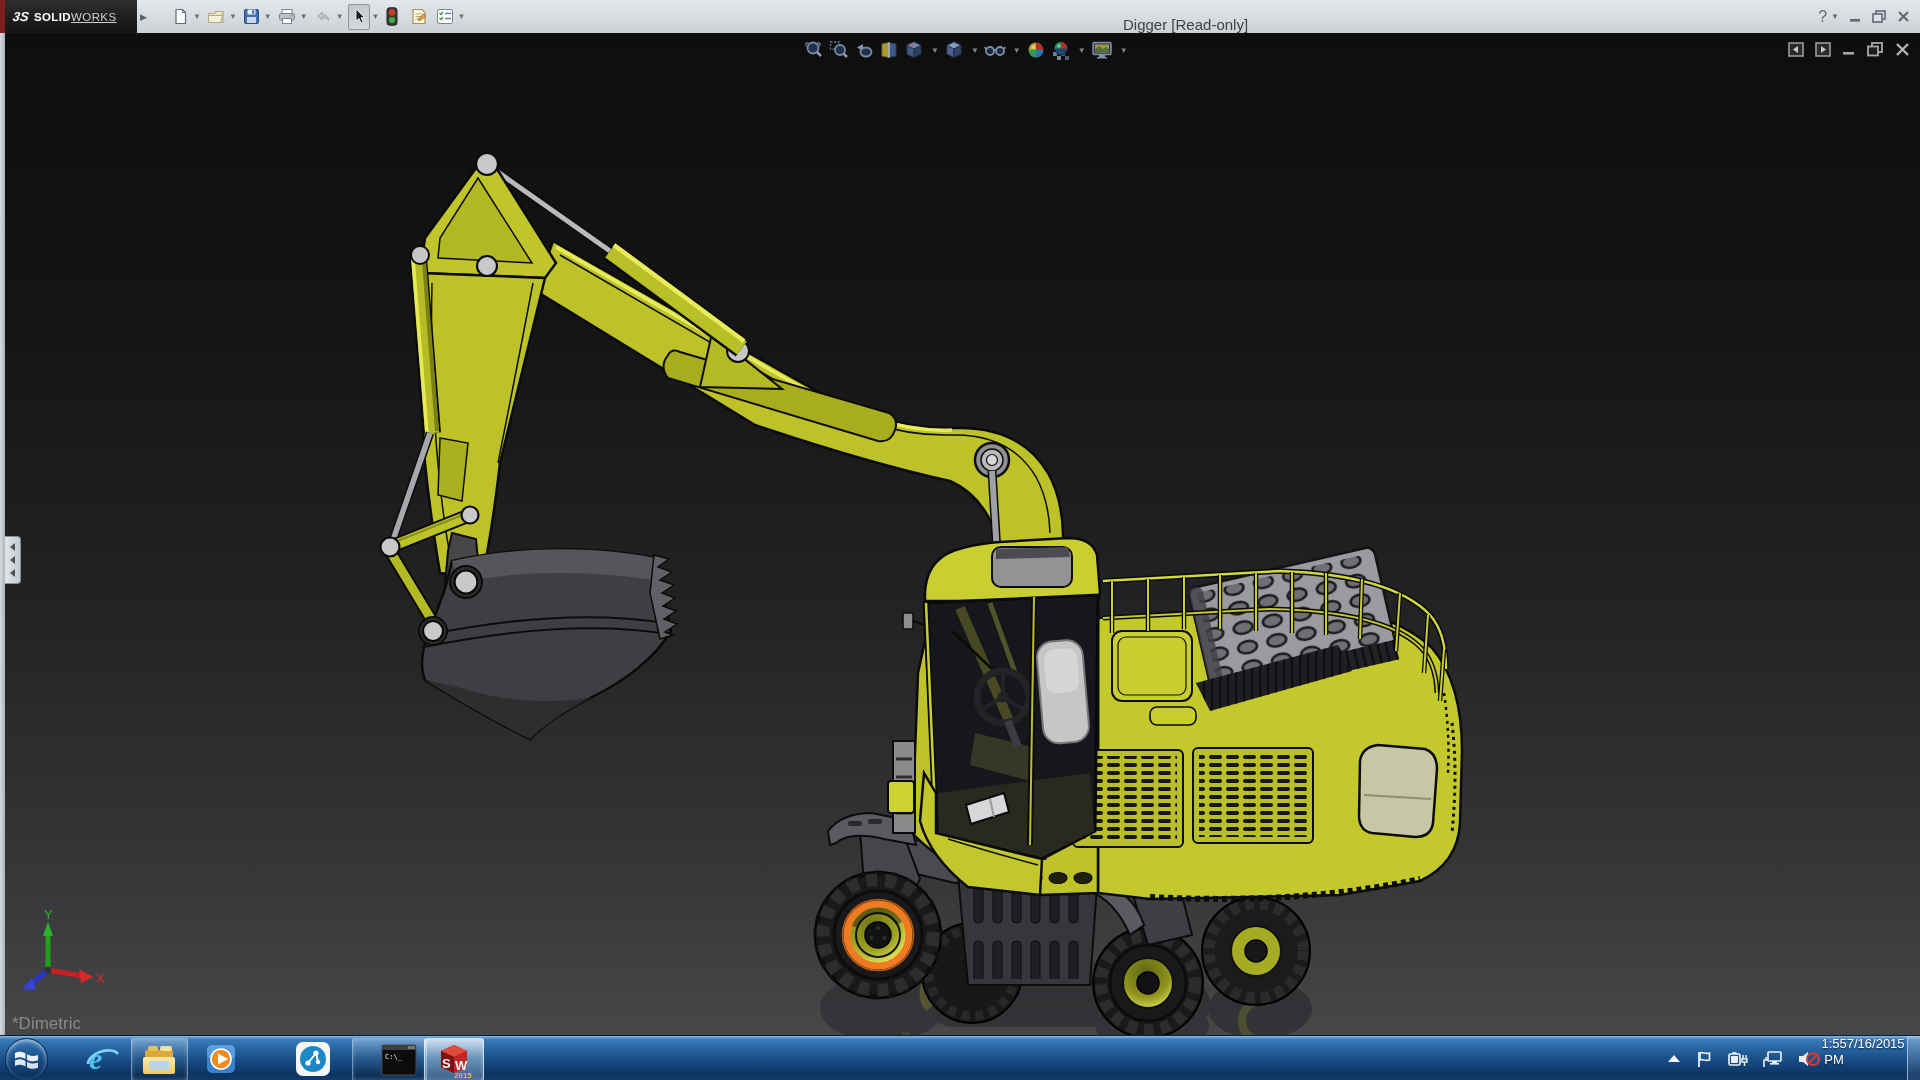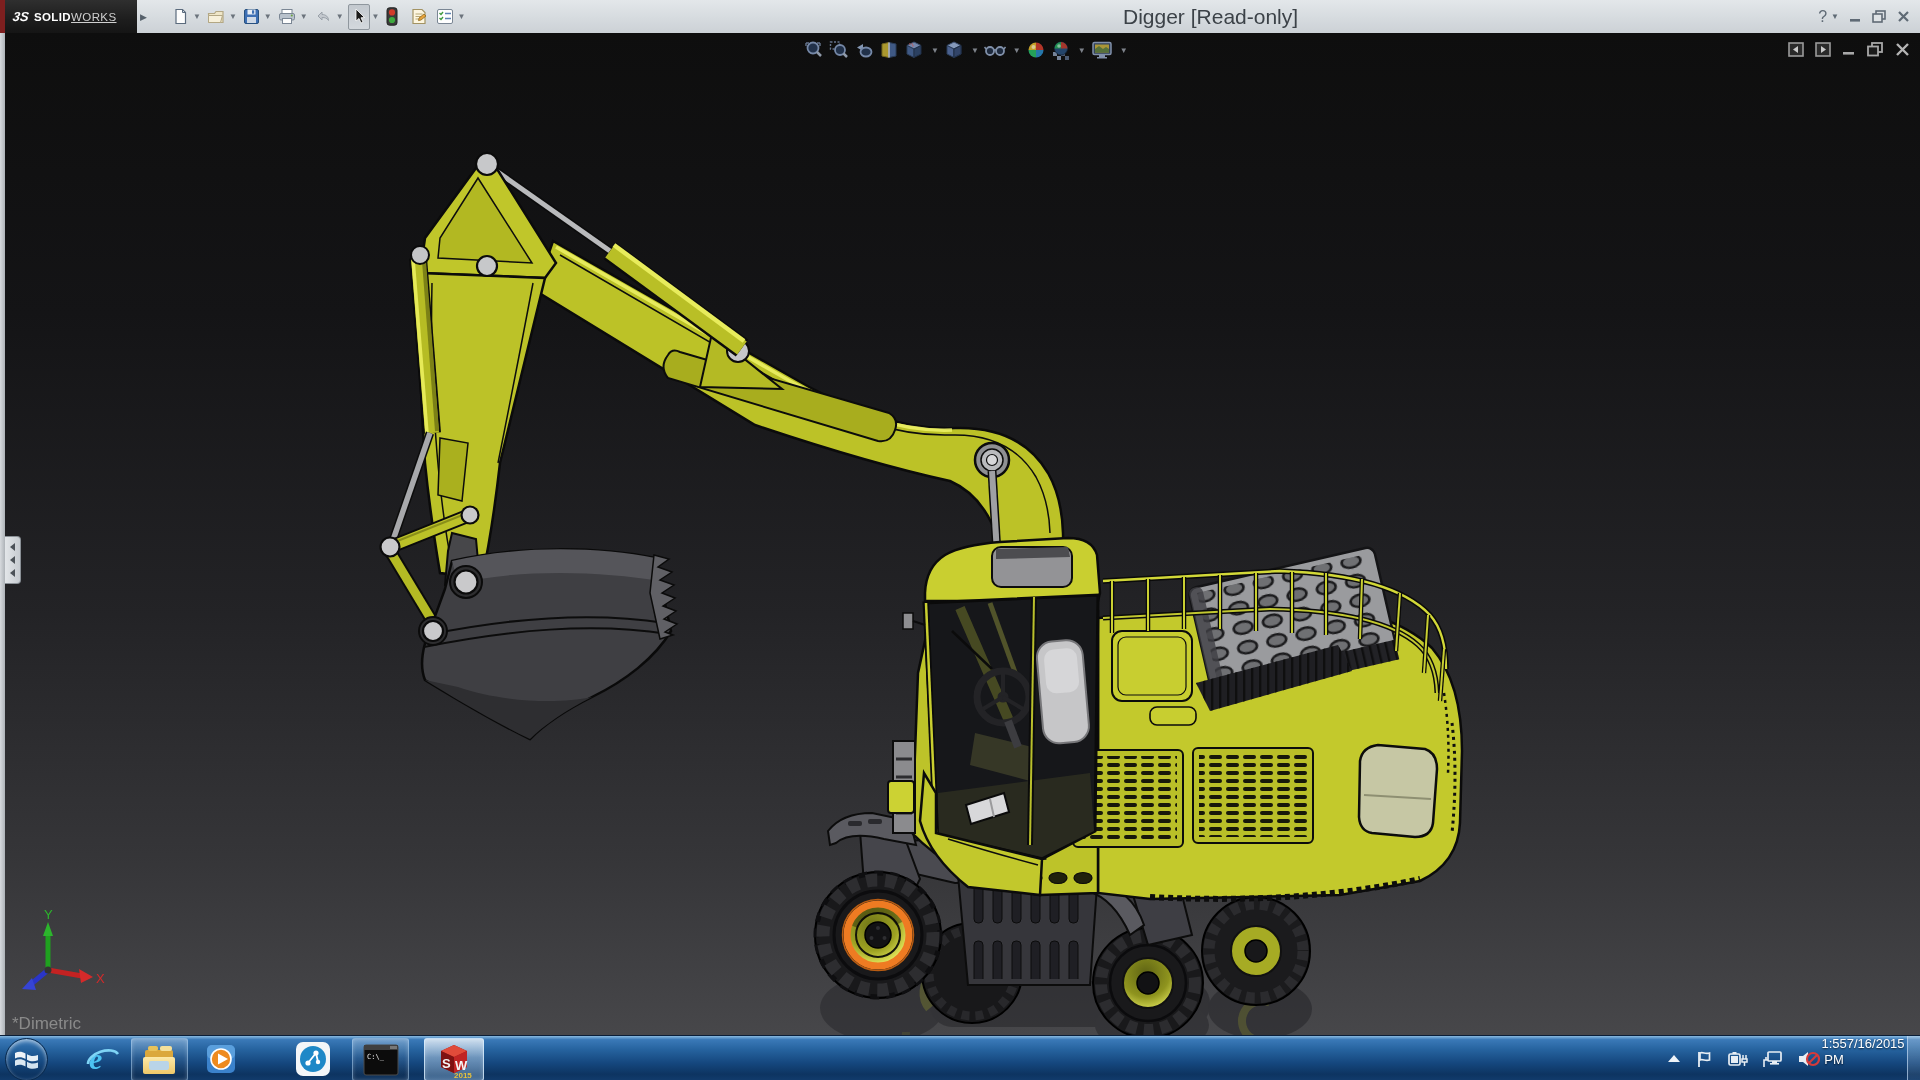--- a/index.html
+++ b/index.html
@@ -17,22 +17,22 @@
   .brand-glyph{font-style:italic;font-weight:bold;font-size:13px;margin-right:5px;transform:skewX(-8deg);}
   .brand-bold{font-weight:bold;font-size:11.5px;letter-spacing:.4px;}
   .brand-light{font-weight:normal;font-size:11.5px;letter-spacing:.4px;color:#cfcfcf;text-decoration:underline;}
   .brand-chev{position:absolute;left:137px;top:0;height:33px;display:flex;align-items:center;
     color:#55606a;font-size:9px;padding:0 3px;}
   .qat{position:absolute;left:170px;top:0;height:33px;display:flex;align-items:center;}
   .qat .tbtn{display:flex;align-items:center;height:26px;padding:0 2px;border-radius:2px;}
   .qat .caret{font-size:8px;color:#6b737c;margin:0 4px 0 2px;}
   .qat .pressed{background:linear-gradient(180deg,#c3c9cf,#d3d8dd);border:1px solid #8f979e;height:24px;}
   .qat svg{display:block;}
-  .win-title{position:absolute;left:1123px;top:0;height:21px;line-height:33px;
-    font-size:21px;color:#3c4248;}
+  .win-title{position:absolute;left:1123px;top:8px;height:21px;line-height:33px;
+    font-size:15px;color:#3c4248;}
   .tb-controls{position:absolute;right:10px;top:0;height:33px;display:flex;align-items:center;gap:10px;
     color:#5f6a75;font-size:14px;}
   .tb-controls .glyph{cursor:default;}
   .tb-controls .dd{font-size:8px;margin-left:-6px;}
 
   
   .viewport{position:absolute;left:0;top:33px;width:1920px;height:1002px;
     background:linear-gradient(180deg,#0e0e0e 0%,#141416 28%,#232326 58%,#353538 82%,#47474a 100%);}
   .model-svg{position:absolute;left:0;top:0;}
 
@@ -646,21 +646,21 @@
       <svg width="36" height="36" viewBox="0 0 36 36">
         <rect x="1" y="1" width="34" height="34" rx="7" fill="#f4f6f8"></rect>
         <circle cx="18" cy="18" r="13" fill="#1e88c7"></circle>
         <circle cx="13" cy="22" r="2.6" fill="#fff"></circle>
           <circle cx="21" cy="12" r="2.6" fill="#fff"></circle>
         <circle cx="23" cy="21" r="2.2" fill="#fff"></circle>
         <path d="M13 22 L21 12 M21 12 L23 21" stroke="#fff" stroke-width="1.8"></path>
       </svg>
     </div>
 
-    <div class="tb-item tb-frame" style="left:352px;width:55px;">
+    <div class="tb-item tb-frame" style="left:352px;width:55px;padding-left:18px;">
       <svg width="36" height="32" viewBox="0 0 36 32">
         <rect x="1" y="1" width="34" height="30" rx="2" fill="#0c0c0c" stroke="#4a4a4a"></rect>
         <rect x="1" y="1" width="34" height="5" fill="#3f3f3f"></rect>
         <rect x="27" y="2" width="7" height="3" fill="#777"></rect>
         <text x="4" y="15" font-size="7" fill="#e8e8e8" font-family="DejaVu Sans Mono, monospace">C:\_</text>
       </svg>
     </div>
 
     <div class="tb-item tb-frame tb-active" style="left:424px;width:58px;">
       <svg width="40" height="38" viewBox="0 0 40 38">

